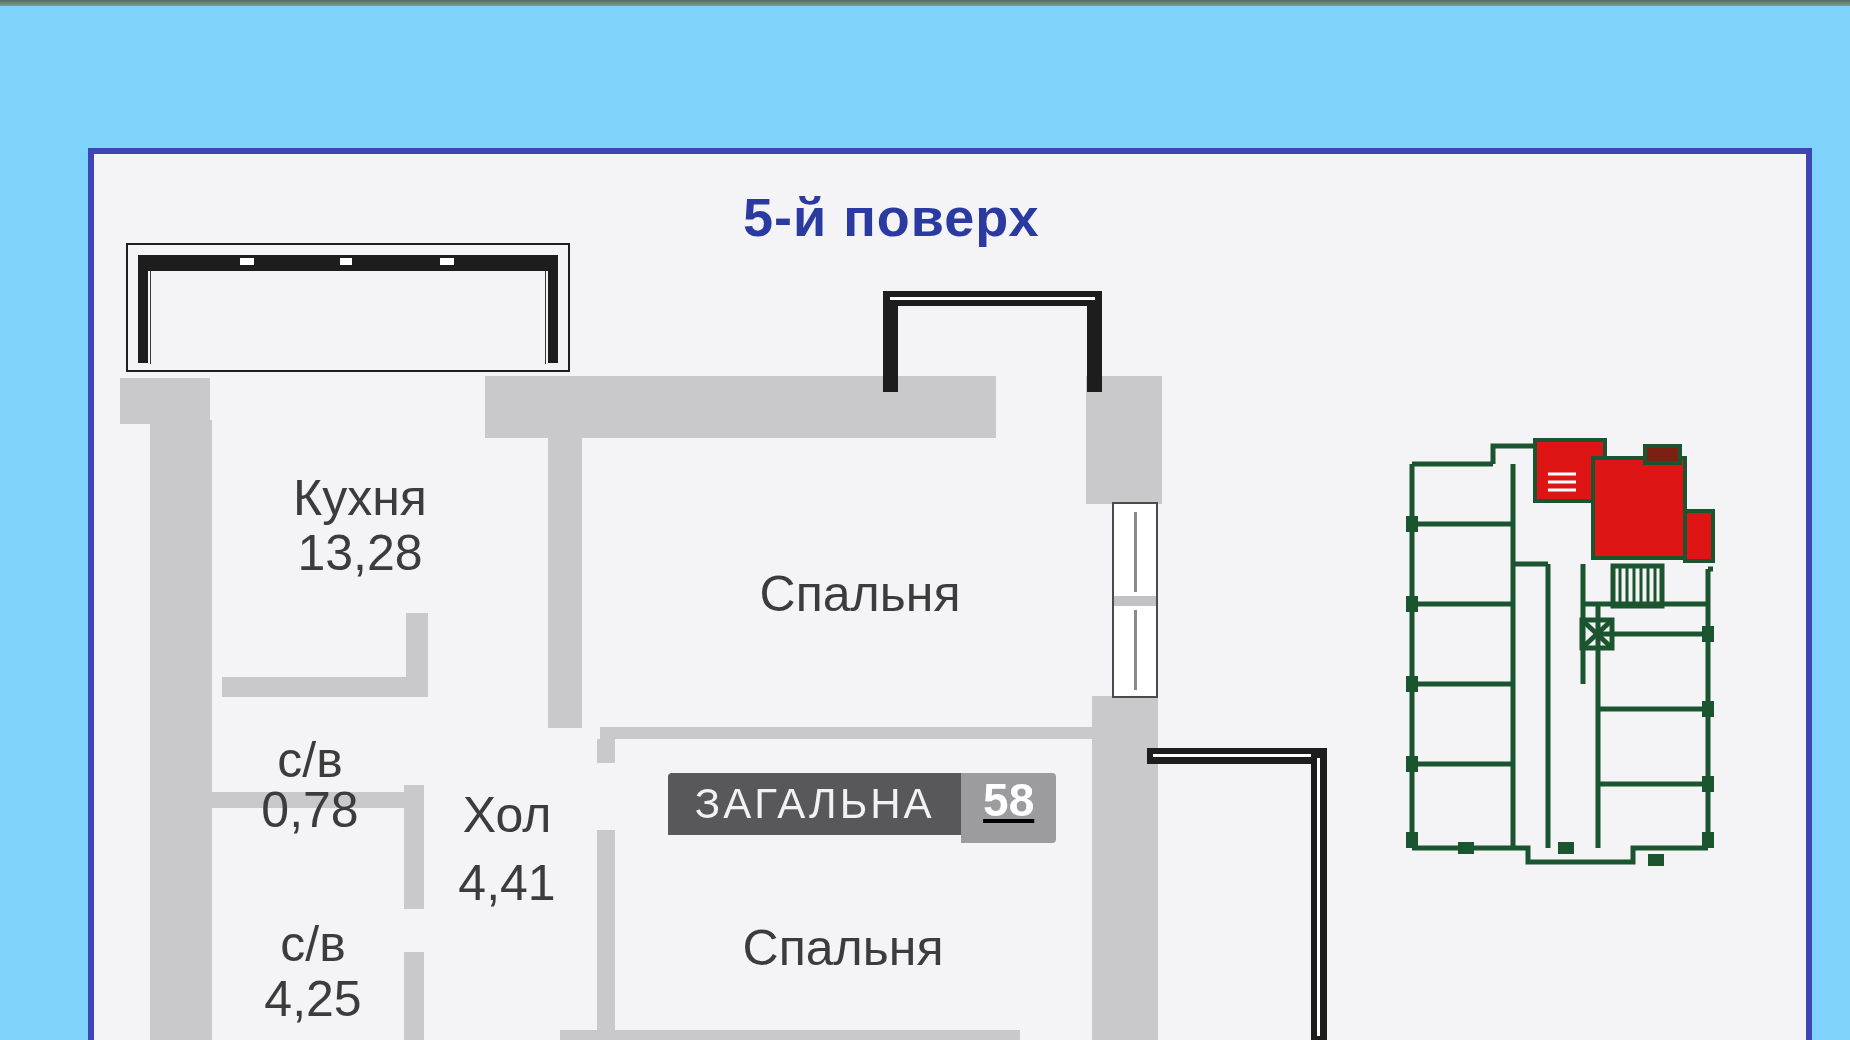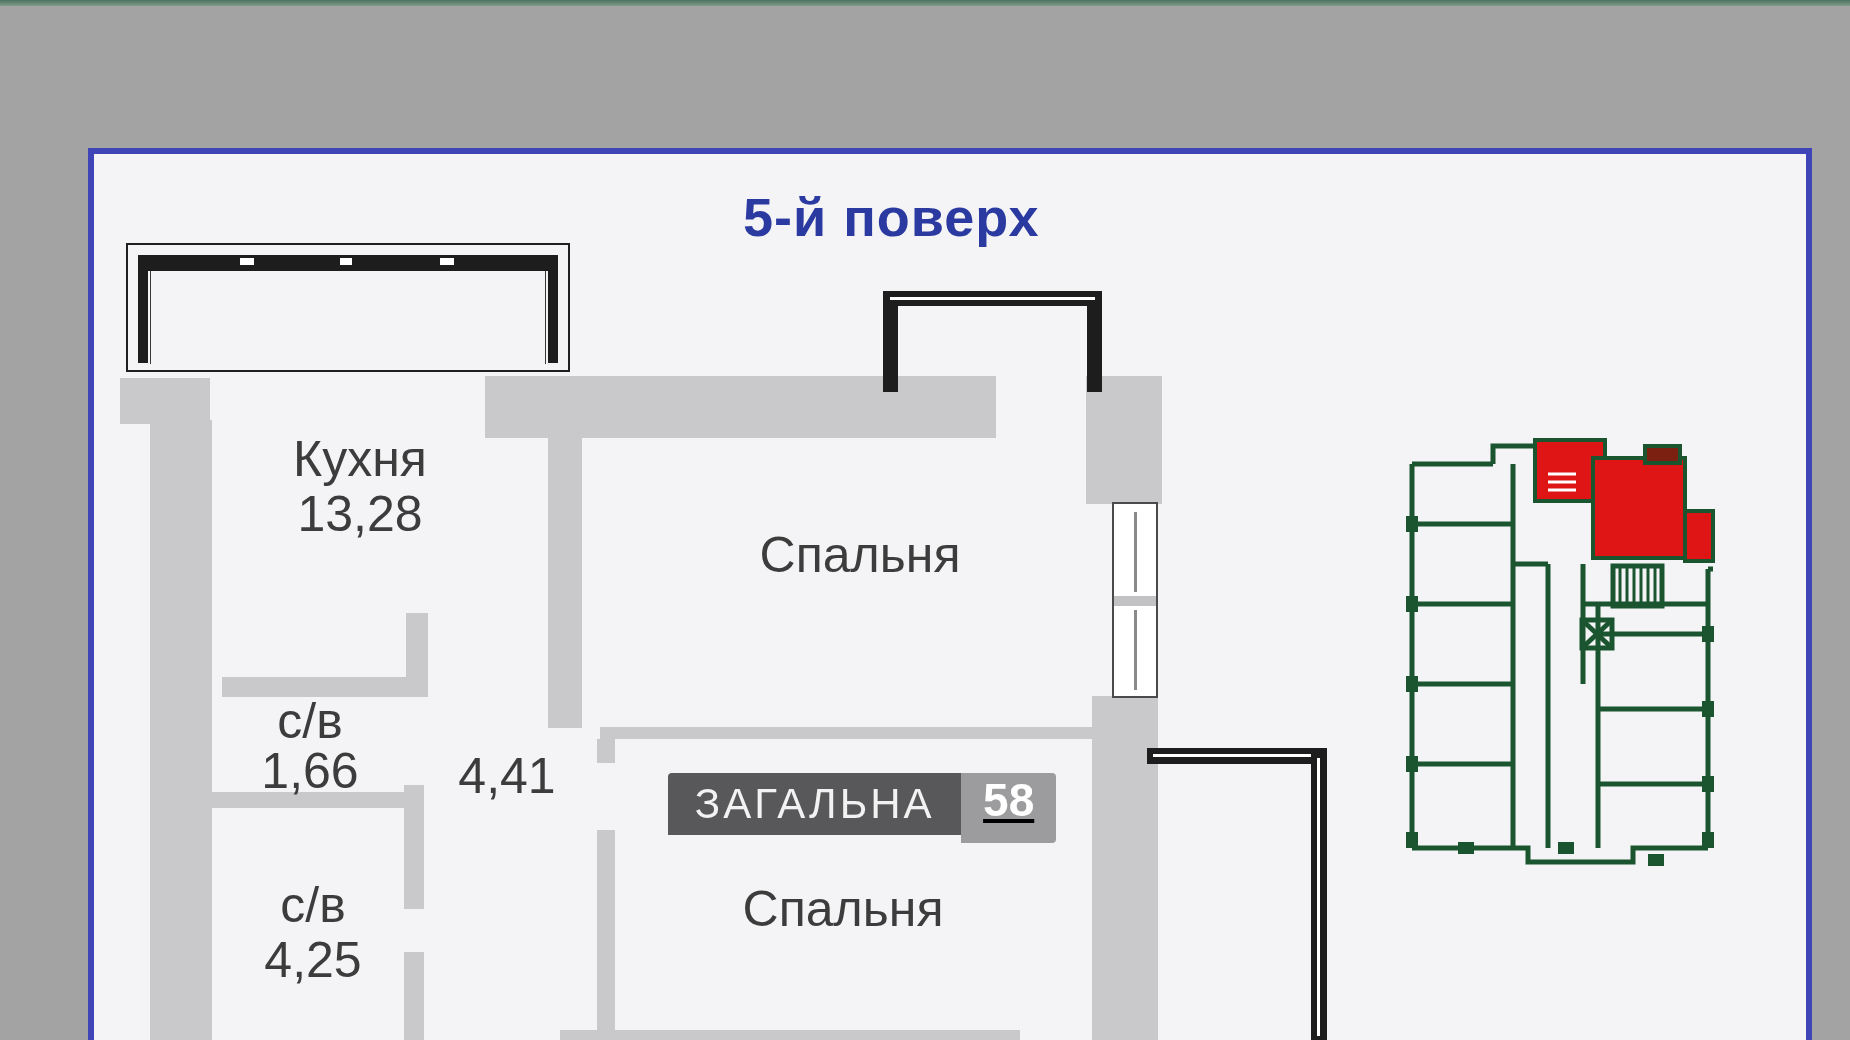--- a/index.html
+++ b/index.html
@@ -1,28 +1,28 @@
 <!DOCTYPE html>
 <html><head>
 <meta charset="utf-8">
 <style>
   html,body{margin:0;padding:0;background:#fff;}
-  #stage{position:relative;width:1850px;height:1040px;overflow:hidden;background:#a3a3a3;
+  #stage{position:relative;width:1850px;height:1040px;overflow:hidden;background:#7dd3fc;
          font-family:"Liberation Sans", sans-serif;}
   .abs{position:absolute;}
   #topbar{left:0;top:0;width:1850px;height:6px;
           background:linear-gradient(to bottom,#4d7260,#7e9c8a);}
   #planbox{left:88px;top:148px;width:1712px;height:990px;
            border:6px solid #3f45b6;background:#f4f4f6;}
   #plan-title{left:743px;top:186px;width:400px;font-size:54px;font-weight:bold;
               color:#2b3aa0;letter-spacing:1px;}
   .wall{position:absolute;background:#c9c9cb;}
   .blk{position:absolute;background:#1d1d1d;}
   .wline{position:absolute;background:#ffffff;}
-  .lbl{position:absolute;text-align:center;color:#3c3c3c;font-size:50px;line-height:55px;}
+  .lbl{position:absolute;text-align:center;color:#3c3c3c;font-size:50px;line-height:55px;margin-top:39px;}
   .lh50{line-height:50px;} .lh68{line-height:68px;}
   #loggia-outer{left:126px;top:243px;width:440px;height:125px;border:2px solid #1f1f1f;}
   #loggia-inner{left:150px;top:269px;width:394px;height:94px;
                 border-top:1px solid #3a3a3a;border-left:1px solid #3a3a3a;border-right:1px solid #3a3a3a;}
   #door-elem{left:1112px;top:502px;width:42px;height:192px;background:#fff;border:2px solid #4a4a4a;}
   #door-div{position:absolute;left:0;top:92px;width:42px;height:10px;background:#c2c2c4;}
   .mullion{position:absolute;left:20px;width:3px;background:#8a8a8a;}
   #badge{left:668px;top:773px;width:388px;height:70px;border-radius:4px;overflow:hidden;display:flex;}
   #badge-dark{width:310px;height:62px;background:#58585a;display:flex;align-items:center;justify-content:center;}
   #badge-light{width:100px;height:70px;background:#9c9c9e;display:flex;align-items:flex-start;justify-content:center;text-decoration:underline;}
@@ -84,23 +84,24 @@
 
   <div class="lbl" style="left:235px;top:432px;width:250px;">
     <div>Кухня</div>
     <div>13,28</div>
   </div>
   <div class="lbl" style="left:735px;top:528px;width:250px;">
     <div>Спальня</div>
   </div>
   <div class="lbl lh50" style="left:230px;top:696px;width:160px;">
     <div>с/в</div>
-    <div>1,66</div>
+    <div>0,78</div>
   </div>
   <div class="lbl lh68" style="left:412px;top:742px;width:190px;">
+    <div>Хол</div>
     <div>4,41</div>
   </div>
   <div class="lbl" style="left:233px;top:878px;width:160px;">
     <div>с/в</div>
     <div>4,25</div>
   </div>
   <div class="lbl" style="left:718px;top:882px;width:250px;">
     <div>Спальня</div>
   </div>
 

